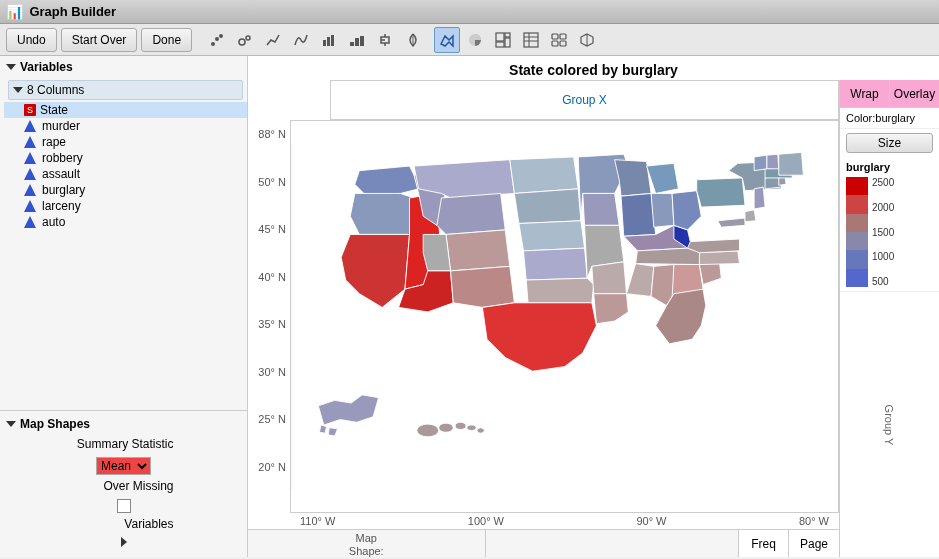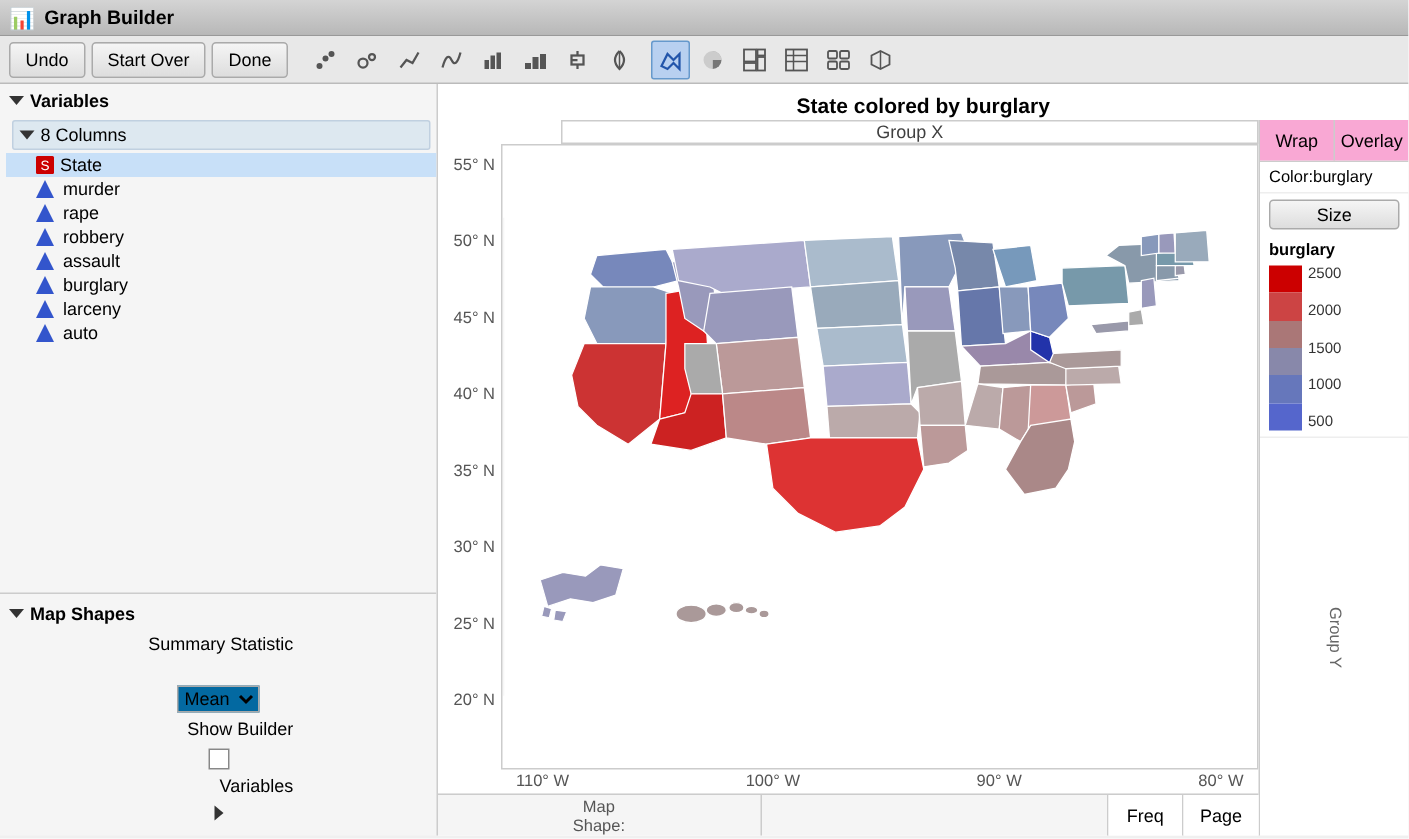--- a/index.html
+++ b/index.html
@@ -48,21 +48,21 @@
     }
     .toolbar-icon-btn.active { border-color: #6699cc; background: #b8d0f0; }
 
     .main-area {
       display: flex;
       height: calc(559px - 24px - 34px);
     }
 
     
     .left-panel {
-      width: 292px;
+      width: 248px;
       background: #f5f5f5;
       border-right: 1px solid #ccc;
       display: flex;
       flex-direction: column;
       overflow: hidden;
     }
 
     .variables-section {
       flex: 1;
       overflow-y: auto;
@@ -152,22 +152,21 @@
       margin-bottom: 4px;
       font-size: 12px;
       flex-direction: column;
     }
     .map-shapes-label { width: 100px; text-align: right; }
     .map-shapes-select {
       flex: 1;
       font-size: 12px;
       height: 22px;
       border: 1px solid #aaa;
-      background: #0369a1;
-      margin-top: 15px;
+      background: #ef4444;
     }
     .checkbox-placeholder {
       width: 14px; height: 14px;
       border: 1px solid #888;
       background: white;
       display: inline-block;
     }
 
     
     .graph-area {
@@ -194,23 +193,23 @@
       display: flex;
       flex-direction: column;
       position: relative;
     }
 
     .graph-x-header {
       border: 1px solid #ccc;
       text-align: center;
       padding: 4px;
       font-size: 12px;
-      color: #404040;
+      color: #0369a1;
       margin: 0 0 0 40px;
-      height: 16px;
+      height: 40px;
       display: flex;
       align-items: center;
       justify-content: center;
     }
 
     .graph-plot-row {
       display: flex;
       flex: 1;
     }
 
@@ -488,21 +487,21 @@
         <span class="map-shapes-label">Summary Statistic</span>
         <select class="map-shapes-select">
           <option>Mean</option>
           <option>Sum</option>
           <option>Count</option>
           <option>Min</option>
           <option>Max</option>
         </select>
       </div>
       <div class="map-shapes-row">
-        <span class="map-shapes-label">Show Builder</span>
+        <span class="map-shapes-label">Over Missing</span>
         <span class="checkbox-placeholder"></span>
       </div>
       <div class="map-shapes-row">
         <span class="map-shapes-label">Variables</span>
         <span class="triangle-right"></span>
       </div>
     </div>
   </div>
 
   <div class="graph-area">
@@ -512,21 +511,21 @@
 
       <div class="graph-main">
 
         <div style="display:flex; padding-left:42px; padding-right:0;">
           <div class="graph-x-header" style="flex:1;">Group X</div>
         </div>
 
         <div class="graph-plot-row">
 
           <div class="graph-y-labels">
-            <span class="y-label">55° N</span>
+            <span class="y-label">88° N</span>
             <span class="y-label">50° N</span>
             <span class="y-label">45° N</span>
             <span class="y-label">40° N</span>
             <span class="y-label">35° N</span>
             <span class="y-label">30° N</span>
             <span class="y-label">25° N</span>
             <span class="y-label">20° N</span>
           </div>
 
           <div class="map-container">

